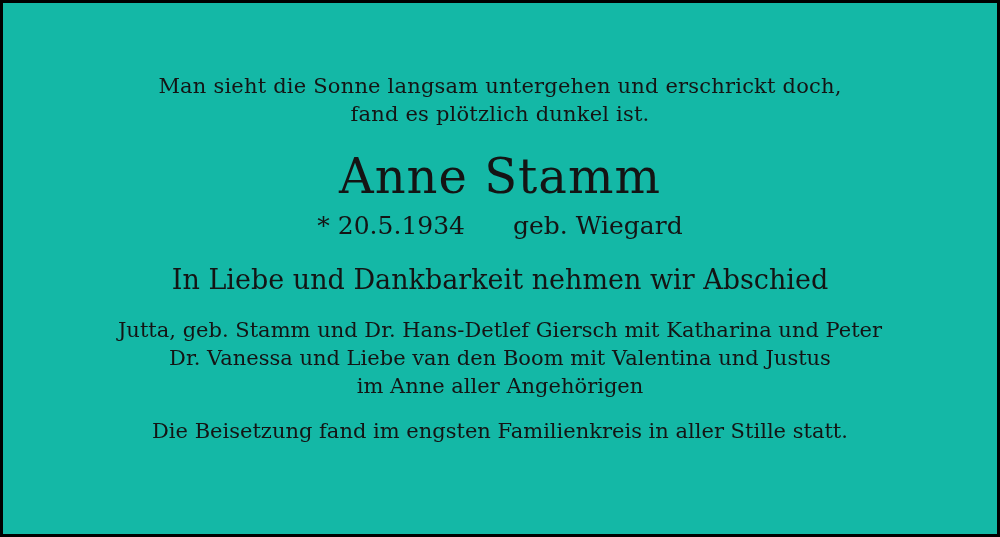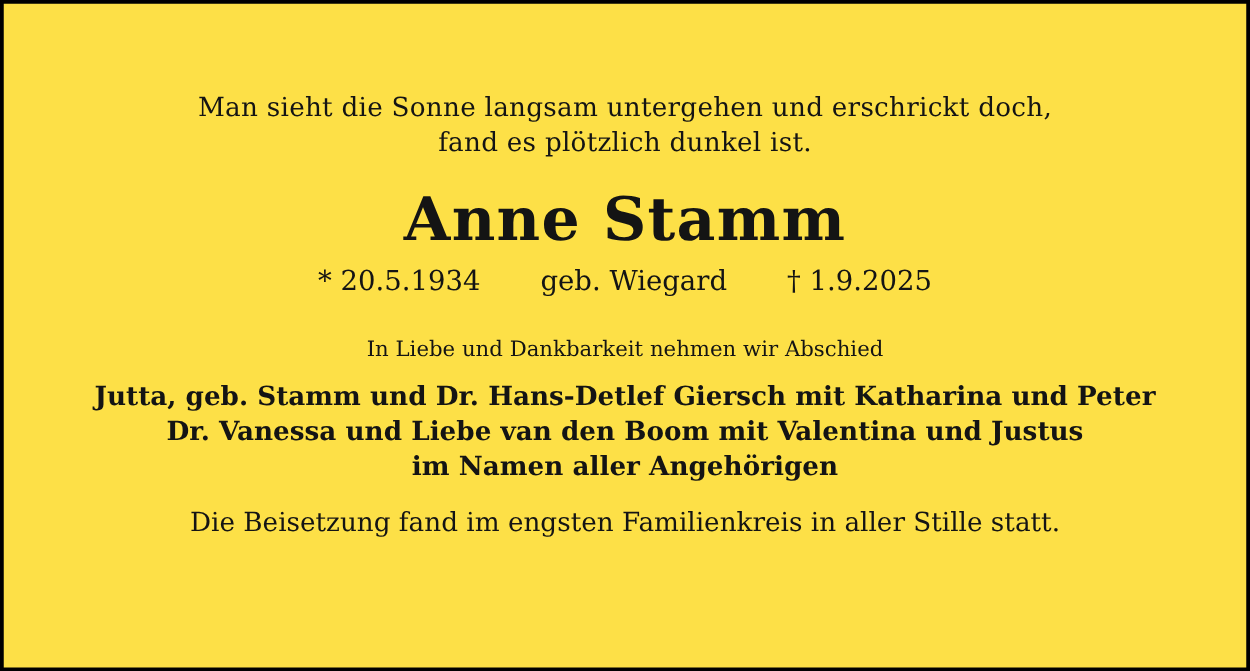--- a/index.html
+++ b/index.html
@@ -6,57 +6,56 @@
     margin: 0;
     padding: 0;
     background: #ffffff;
   }
   .notice-page {
     position: relative;
     width: 1000px;
     height: 537px;
     box-sizing: border-box;
     border: 3px solid #000000;
-    background: #fde047;
+    background: #14b8a6;
     color: #141414;
     font-family: "DejaVu Serif", "Liberation Serif", serif;
     text-align: center;
     overflow: hidden;
   }
   .epigraph {
     margin-top: 69px;
     font-size: 21px;
     line-height: 28px;
     letter-spacing: 0.2px;
   }
   .deceased-name {
     margin-top: 24px;
     font-size: 48px;
-    font-weight: bold;
+    font-weight: normal;
     line-height: 48px;
     letter-spacing: 1px;
   }
   .dates-row {
     margin-top: 13px;
-    font-size: 22px;
+    font-size: 25px;
     line-height: 26px;
     display: flex;
     justify-content: center;
     gap: 48px;
   }
   .farewell {
     margin-top: 28px;
-    font-size: 17px;
+    font-size: 27px;
     line-height: 26px;
   }
   .mourners {
-    margin-top: 10px;
+    margin-top: 23px;
     font-size: 21px;
     line-height: 28px;
-    font-weight: bold;
   }
   .funeral-note {
     margin-top: 18px;
     font-size: 21px;
     line-height: 26px;
   }
 </style>
 </head>
 <body>
 
@@ -65,26 +64,25 @@
   <div class="epigraph">
     <div>Man sieht die Sonne langsam untergehen und erschrickt doch,</div>
     <div>fand es plötzlich dunkel ist.</div>
   </div>
 
   <div class="deceased-name">Anne Stamm</div>
 
   <div class="dates-row">
     <span>* 20.5.1934</span>
     <span>geb. Wiegard</span>
-    <span>† 1.9.2025</span>
   </div>
 
   <div class="farewell">In Liebe und Dankbarkeit nehmen wir Abschied</div>
 
   <div class="mourners">
     <div>Jutta, geb. Stamm und Dr. Hans-Detlef Giersch mit Katharina und Peter</div>
     <div>Dr. Vanessa und Liebe van den Boom mit Valentina und Justus</div>
-    <div>im Namen aller Angehörigen</div>
+    <div>im Anne aller Angehörigen</div>
   </div>
 
   <div class="funeral-note">Die Beisetzung fand im engsten Familienkreis in aller Stille statt.</div>
 
 </div>
 
 </body></html>

